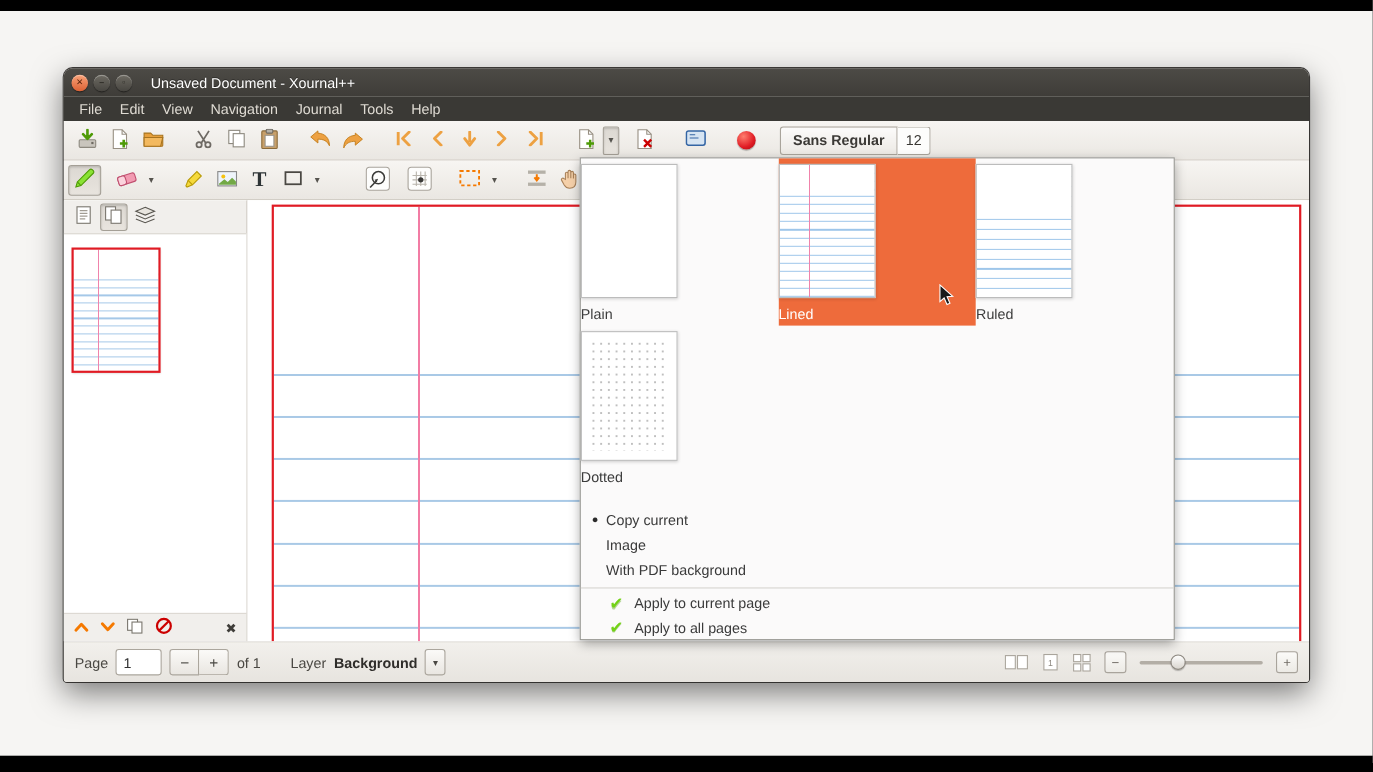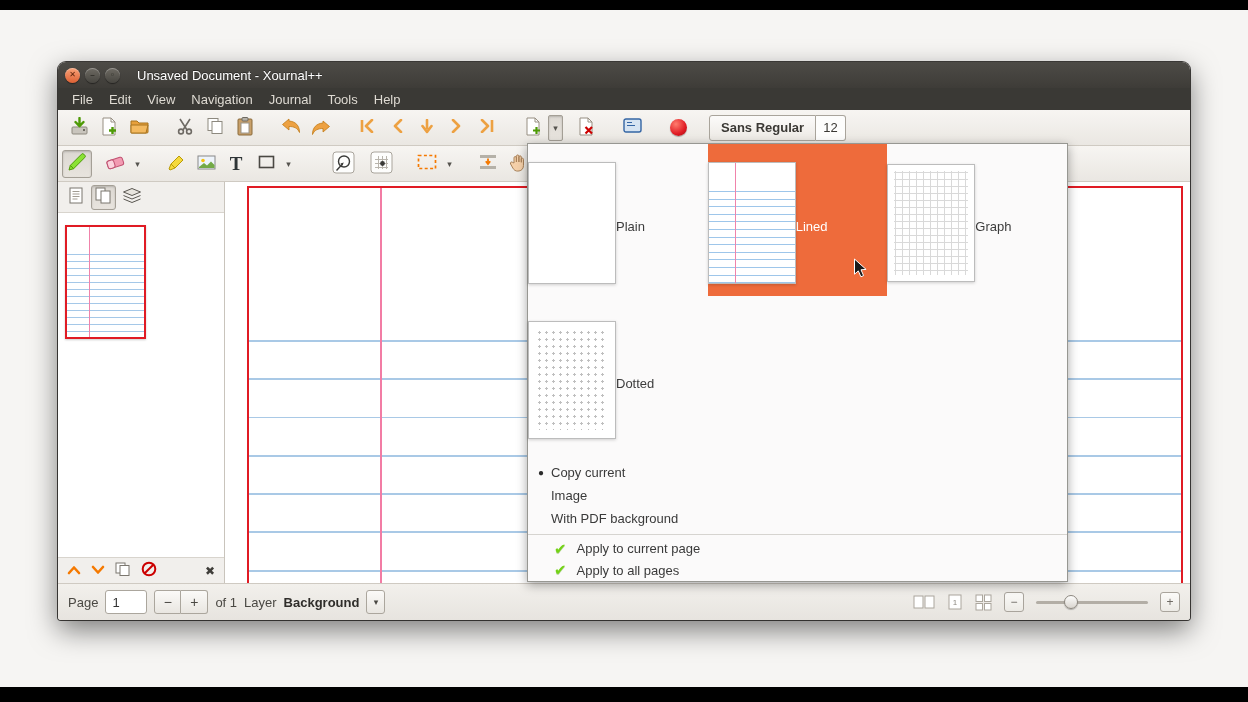--- a/index.html
+++ b/index.html
@@ -112,39 +112,39 @@
   .statusbar {
     height: 37px; display: flex; align-items: center; gap: 7px; padding: 0 10px;
     background: linear-gradient(#f2f0ec, #e7e4df); border-top: 1px solid #cfcac2; border-radius: 0 0 3px 3px;
   }
   .slabel { color: #4a4843; }
   .page-input { width: 42px; height: 24px; border: 1px solid #aba69d; border-radius: 3px; padding: 0 6px; background: #fff; font-size: 13px; color: #333; font-family: inherit; }
   .seg { display: flex; height: 24px; }
   .seg-btn { width: 27px; display: flex; align-items: center; justify-content: center; border: 1px solid #aba69d; background: linear-gradient(#fbfaf8, #e9e6e1); font-size: 14px; color: #4a4843; }
   .seg-btn.first { border-radius: 3px 0 0 3px; }
   .seg-btn.last { border-left: none; border-radius: 0 3px 3px 0; }
-  .layer-lbl { }
+  .layer-lbl { margin-left: 20px; }
   .layer-name { font-weight: bold; color: #2f2d2a; }
   .layer-chev { width: 19px; height: 24px; border: 1px solid #aba69d; border-radius: 3px; background: linear-gradient(#fbfaf8, #e9e6e1); display: flex; align-items: center; justify-content: center; font-size: 9px; color: #4a4843; }
   .status-right { margin-left: auto; display: flex; align-items: center; gap: 12px; }
   .sicon { display: flex; align-items: center; }
   .zoombox { width: 20px; height: 20px; border: 1px solid #a9a49c; border-radius: 3px; display: flex; align-items: center; justify-content: center; color: #6f6b64; font-size: 12px; background: linear-gradient(#fbfaf8, #eceae5); }
   .slider { width: 112px; height: 20px; position: relative; }
   .slider .track { position: absolute; left: 0; right: 0; top: 9px; height: 3px; background: #b3aea6; border-radius: 2px; }
   .slider .thumb { position: absolute; left: 28px; top: 3px; width: 14px; height: 14px; border-radius: 50%; background: linear-gradient(#fdfdfc, #d9d5cf); border: 1px solid #8d8880; box-shadow: 0 1px 1px rgba(0,0,0,.25); }
 
   
   .dropdown {
     position: absolute; left: 469px; top: 81px; width: 541px; height: 439px;
     background: #fbfafa; border: 1px solid #979792;
     box-shadow: 0 3px 10px rgba(0,0,0,.35); z-index: 50;
     display: flex; flex-direction: column;
   }
   .tpl-grid { display: grid; grid-template-columns: 1fr 1fr 1fr; grid-template-rows: 152px 163px; flex: none; }
-  .tpl-cell { display: flex; flex-direction: row; align-items: center; padding-top: 5px; }
+  .tpl-cell { display: flex; flex-direction: column; padding-top: 5px; }
   .tpl-cell.sel { background: #ee6b3b; }
   .tpl-page { width: 88px; height: 122px; background: #fff; border: 1px solid #bcbcbc; box-shadow: 0 1px 3px rgba(0,0,0,.18); position: relative; flex: none; }
   .tpl-cell.row2 .tpl-page { height: 118px; }
   .tpl-label { margin-top: 7px; font-size: 13px; color: #3c3c3c; }
   .tpl-cell.sel .tpl-label { color: #fff; }
 
   .fill-lined {
     background-image:
       linear-gradient(to right, transparent 26px, #f083ab 26px, #f083ab 27px, transparent 27px),
       linear-gradient(#fff 0, #fff 27px, rgba(255,255,255,0) 27px),
@@ -516,23 +516,23 @@
     <div class="dropdown">
       <div class="tpl-grid">
         <div class="tpl-cell">
           <div class="tpl-page"></div>
           <div class="tpl-label">Plain</div>
         </div>
         <div class="tpl-cell sel">
           <div class="tpl-page fill-lined"></div>
           <div class="tpl-label">Lined</div>
         </div>
-        <div class="tpl-cell row2">
-          <div class="tpl-page fill-graph"></div>
-          <div class="tpl-label">Graph</div>
+        <div class="tpl-cell">
+          <div class="tpl-page fill-ruled"></div>
+          <div class="tpl-label">Ruled</div>
         </div>
         <div class="tpl-cell row2">
           <div class="tpl-page fill-dot"></div>
           <div class="tpl-label">Dotted</div>
         </div>
       </div>
       <div class="opt-rows">
         <div class="opt-row">
           <span class="bullet">●</span>
           <span>Copy current</span>

